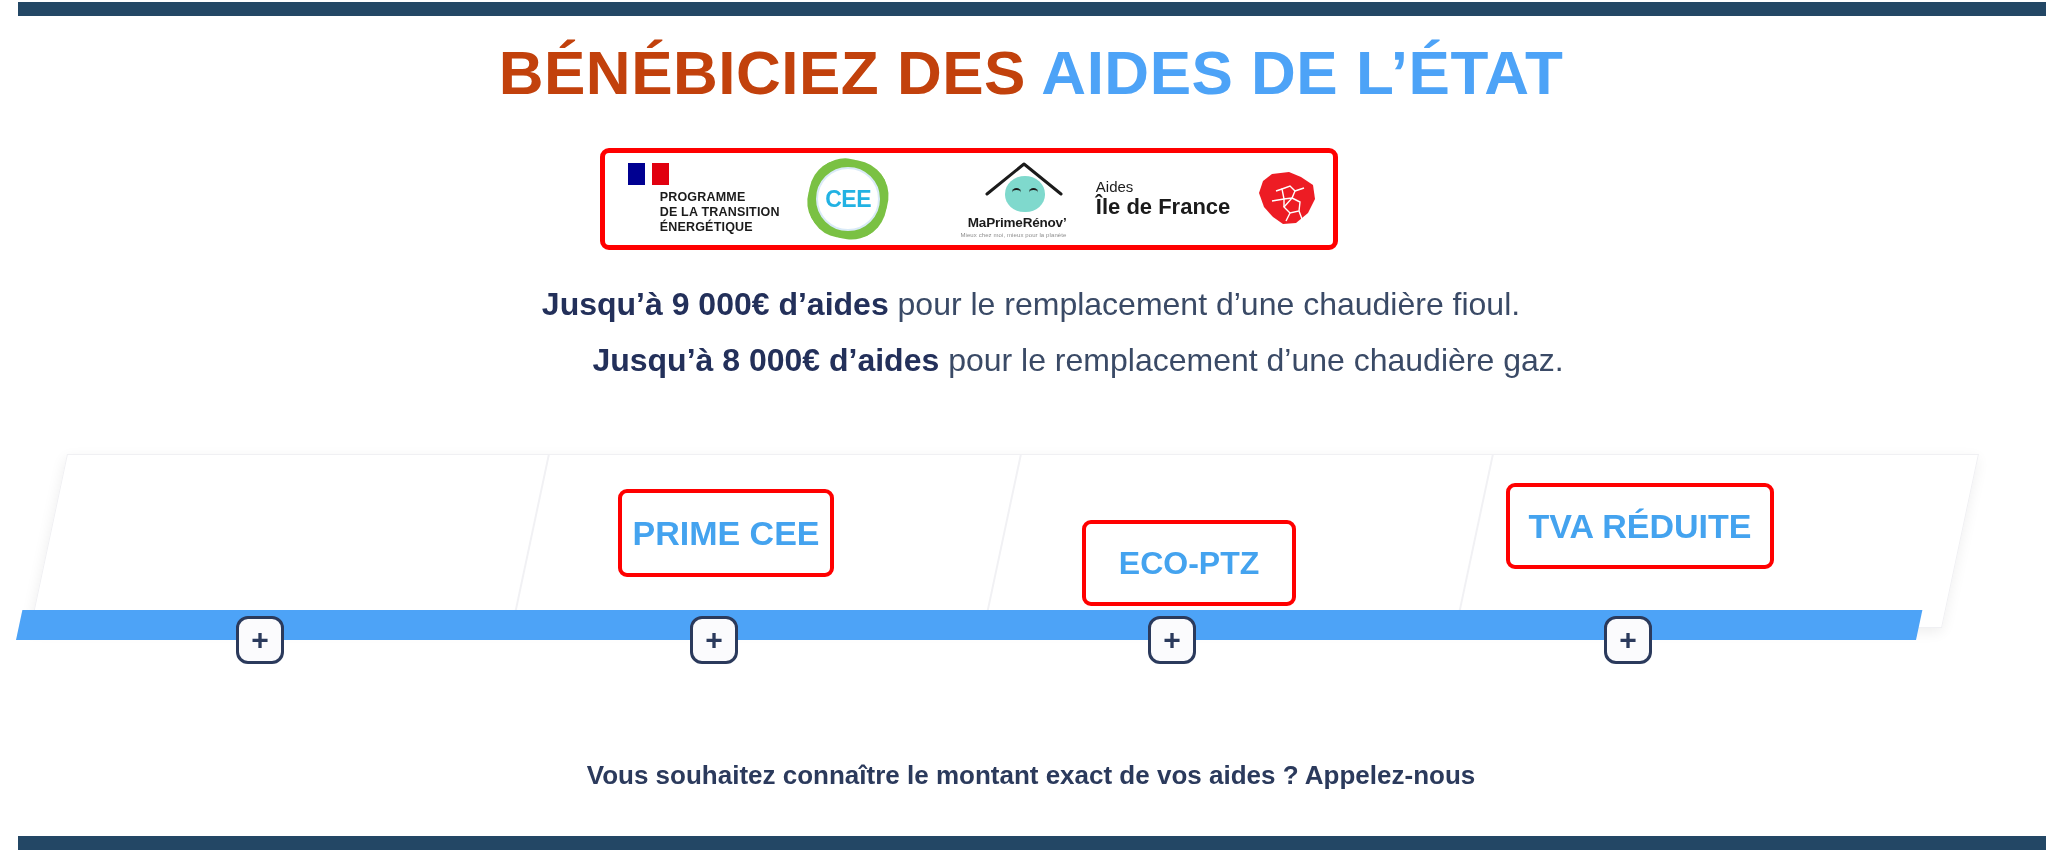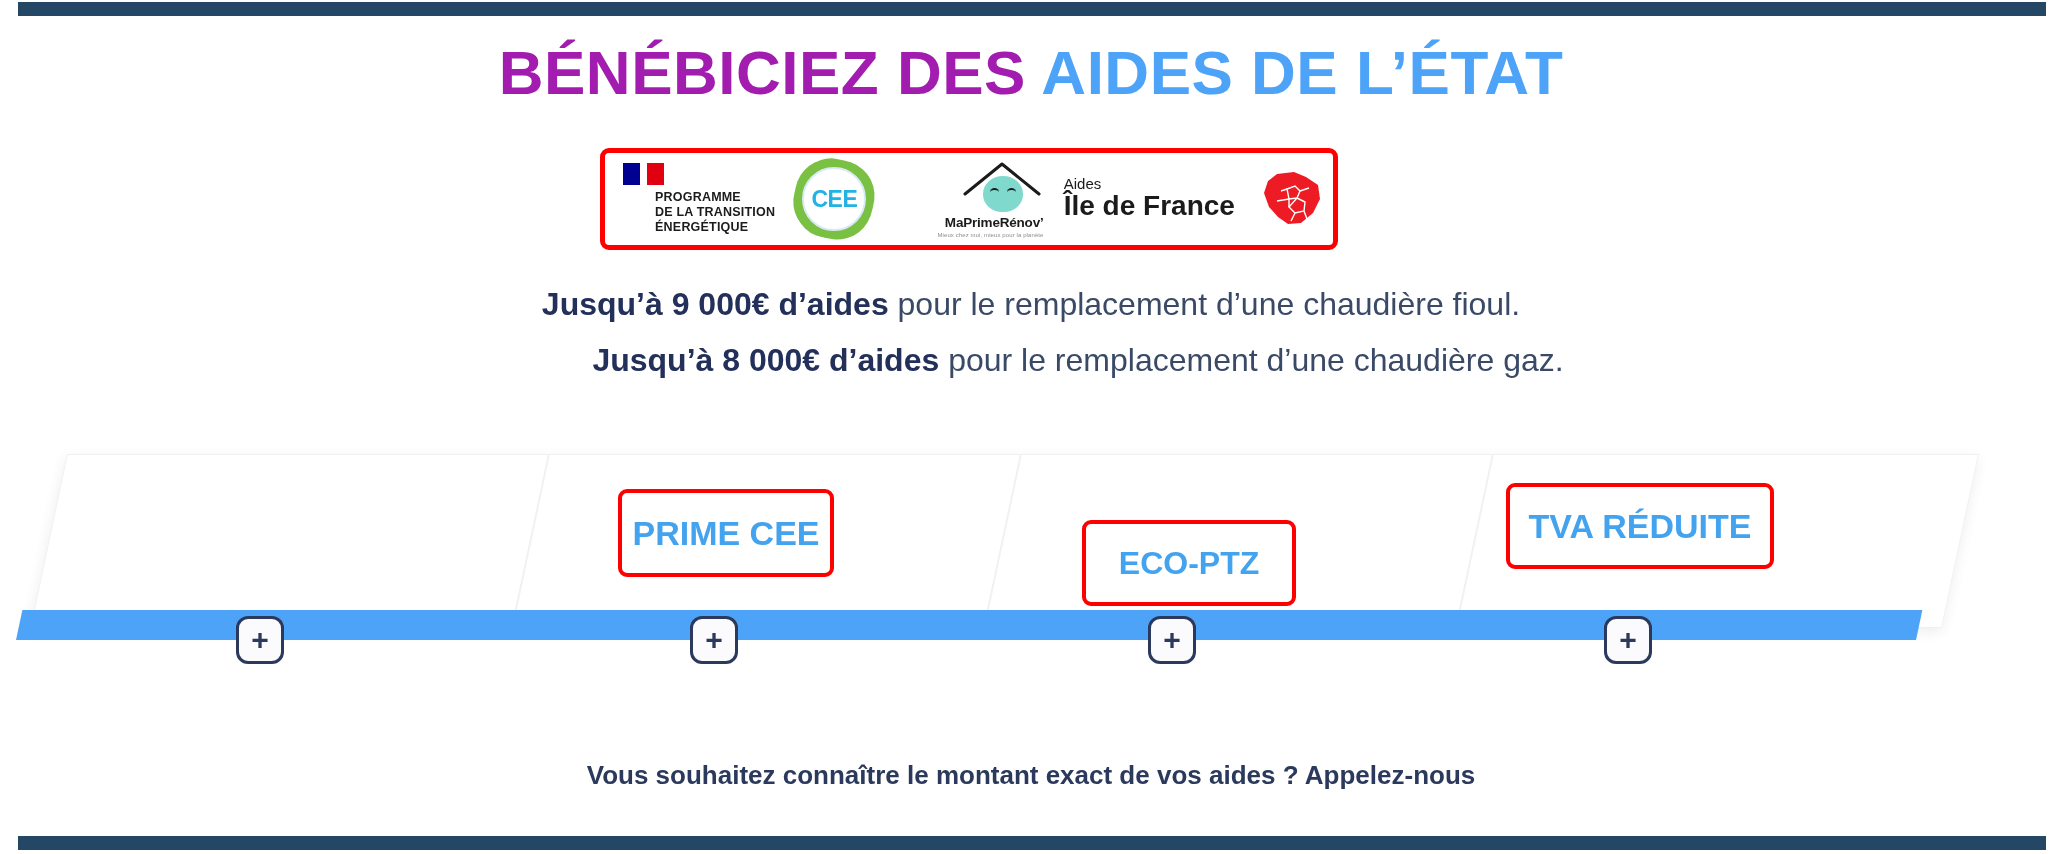--- a/index.html
+++ b/index.html
@@ -18,21 +18,21 @@
   .rule-bottom{left:18px;top:836px;width:2028px;height:14px;}
 
   
   .title{
     position:absolute;left:0;top:42px;width:2062px;
     text-align:center;
     font-size:62px;font-weight:bold;letter-spacing:.5px;
     line-height:1;
     white-space:nowrap;
   }
-  .title .dark{color:#a21caf;}
+  .title .dark{color:#c2410c;}
   .title .light{color:#4da3f7;}
 
   
   .logo-bar{
     position:absolute;left:600px;top:148px;
     width:738px;height:102px;
     border:5px solid #ff0000;border-radius:9px;
     background:#ffffff;
     display:flex;align-items:center;justify-content:space-around;
     box-sizing:border-box;
@@ -88,21 +88,21 @@
   .mpr-eyes i:first-child{left:0;}
   .mpr-eyes i:last-child{right:0;}
   .mpr-roof{position:absolute;left:0;top:0;}
   .mpr-name{font-size:13.5px;font-weight:bold;color:#1b1b1b;letter-spacing:-.2px;}
   .mpr-tag{font-size:6px;color:#8d8d8d;margin-top:2px;letter-spacing:.1px;}
 
   
   .idf{flex-direction:row;align-items:center;gap:26px;}
   .idf-txt{text-align:left;}
   .idf-a{font-size:15px;color:#1b1b1b;line-height:1.05;}
-  .idf-b{font-size:28px;font-weight:bold;color:#1b1b1b;line-height:1.1;white-space:nowrap;}
+  .idf-b{font-size:22px;font-weight:bold;color:#1b1b1b;line-height:1.1;white-space:nowrap;}
 
   
   .sub{
     position:absolute;left:0;width:2062px;text-align:center;
     font-size:32px;color:#3a4a66;white-space:nowrap;
   }
   .sub b{color:#23305a;font-weight:bold;}
   .sub-1{top:286px;}
   .sub-2{top:342px;margin-left:47px;}
 

